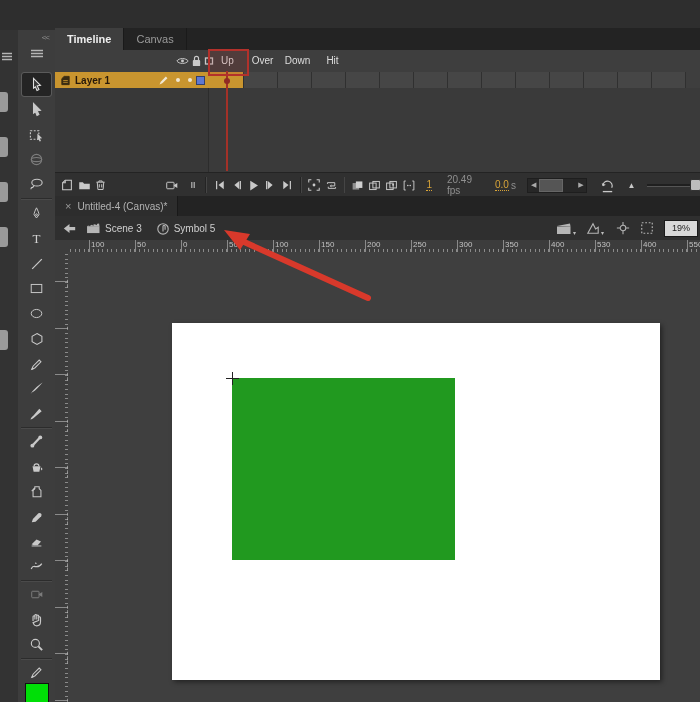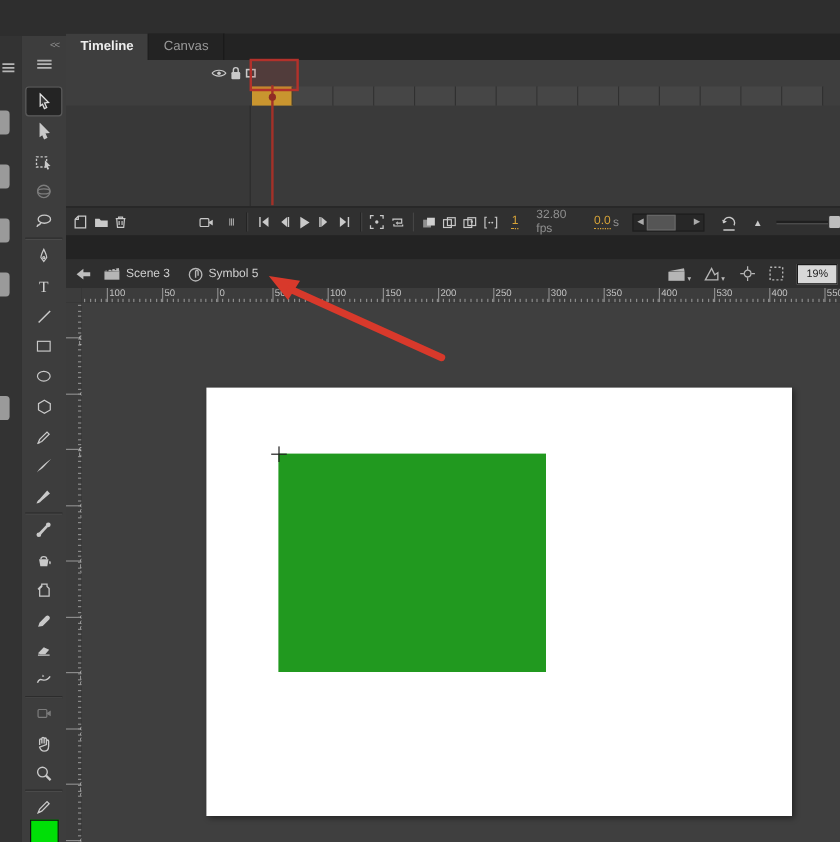--- a/index.html
+++ b/index.html
@@ -321,37 +321,60 @@
           <rect x="2" y="5.5" width="8" height="6.5" rx="1" fill="#c9c9c9"></rect>
           <path d="M3.8 5.5 V3.6 a2.2 2.2 0 0 1 4.4 0 V5.5" fill="none" stroke="#c9c9c9" stroke-width="1.3"></path>
         </svg>
       </div>
     <div class="hdr-ic" style="left:147px">
         <svg width="10" height="10" viewBox="0 0 10 10">
           <rect x="1.5" y="2" width="7" height="6" fill="none" stroke="#c9c9c9" stroke-width="1.3"></rect>
         </svg>
       </div>
 
+    <div id="frame-labels">
+        <div class="flabel">Up</div>
+        <div class="flabel">Over</div>
+        <div class="flabel">Down</div>
+        <div class="flabel">Hit</div>
+      </div>
     <div id="frame-cols">
         <div class="fcol sel"></div>
         <div class="fcol"></div>
         <div class="fcol"></div>
         <div class="fcol"></div>
         <div class="fcol"></div>
         <div class="fcol"></div>
         <div class="fcol"></div>
         <div class="fcol"></div>
         <div class="fcol"></div>
         <div class="fcol"></div>
         <div class="fcol"></div>
         <div class="fcol"></div>
         <div class="fcol"></div>
         <div class="fcol"></div>
       </div>
 
+    <div id="layer-row">
+      <span class="ic" style="margin-left:5px">
+          <svg width="11" height="11" viewBox="0 0 12 12">
+            <path d="M2 10.5 V4 L4.5 1.5 H10 V10.5 Z" fill="#3a2c12" stroke="#3a2c12"></path>
+            <path d="M3.5 6h5M3.5 8h5" stroke="#c9952f" stroke-width=".9"></path>
+          </svg>
+        </span>
+      <span class="layer-name">Layer 1</span>
+      <span class="ic" style="margin-right:3px">
+          <svg width="11" height="11" viewBox="0 0 14 14">
+            <path d="M2 12 L3.5 8.5 L10 2 L12 4 L5.5 10.5 Z" fill="#f1e7d2"></path>
+          </svg>
+        </span>
+      <span class="ldot"></span>
+      <span class="ldot"></span>
+      <span class="lsq"></span>
+    </div>
   </div>
 
   <div id="up-box" class="abs"></div>
   <div id="playhead" class="abs"></div>
   <div id="playhead-dot" class="abs"></div>
 
   <div id="tl-controls" class="abs">
       <div style="width: 4px;"></div>
       <div class="cbtn">
         <span class="ic">
@@ -482,21 +505,21 @@
           <svg width="14" height="13" viewBox="0 0 16 16" fill="none" stroke="currentColor" stroke-width="1.2">
             <path d="M4 2.5 h-2 v11 h2 M12 2.5 h2 v11 h-2"></path>
             <circle cx="6.5" cy="8" r="1" fill="currentColor" stroke="none"></circle>
             <circle cx="9.5" cy="8" r="1" fill="currentColor" stroke="none"></circle>
           </svg>
         </span>
       </div>
       <div style="width: 10px;"></div>
       <span class="orange">1</span>
       <div style="width: 16px;"></div>
-      <span class="fps">32.80 fps</span>
+      <span class="fps">20.49 fps</span>
       <div style="width: 10px;"></div>
       <span class="orange">0.0</span>
       <span class="fps" style="margin-left: 2px;">s</span>
       <div style="width: 12px;"></div>
       <div id="hscroll">
         <div class="sbar-btn">◀</div>
         <div class="sbar-thumb"></div>
         <div style="flex:1"></div>
         <div class="sbar-btn">▶</div>
       </div>
@@ -517,20 +540,24 @@
         </span>
       </div>
       <div style="width: 8px;"></div>
       <div id="zoom-slider">
         <div class="track"></div>
         <div class="thumb" style="left:43px"></div>
       </div>
     </div>
 
   <div id="doc-tabs" class="abs">
+    <div class="dtab">
+        <span class="tabx"></span>
+        <span>Untitled-4 (Canvas)*</span>
+      </div>
   </div>
 
   <div id="edit-bar" class="abs">
     <span class="ic" style="margin-left:8px">
         <svg width="13" height="11" viewBox="0 0 16 13">
           <path d="M15 4.5 H8 V1 L1 6.5 L8 12 V8.5 H15 Z" fill="#bdbdbd"></path>
         </svg>
       </span>
     <span class="ic" style="margin-left:10px">
         <svg width="15" height="12" viewBox="0 0 16 13">

